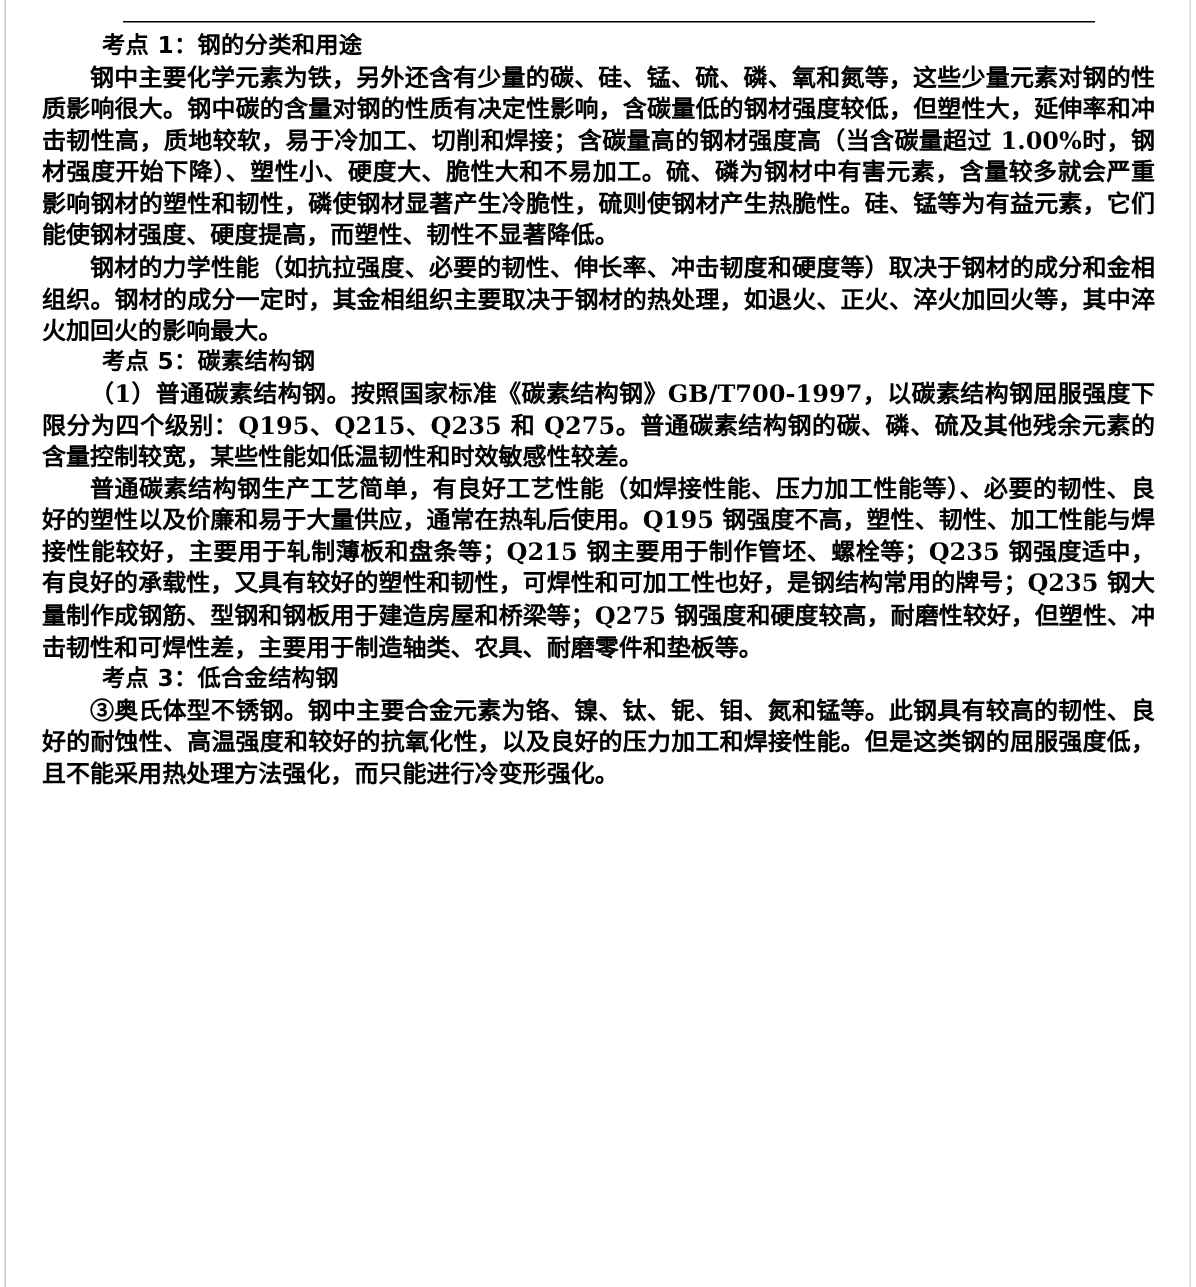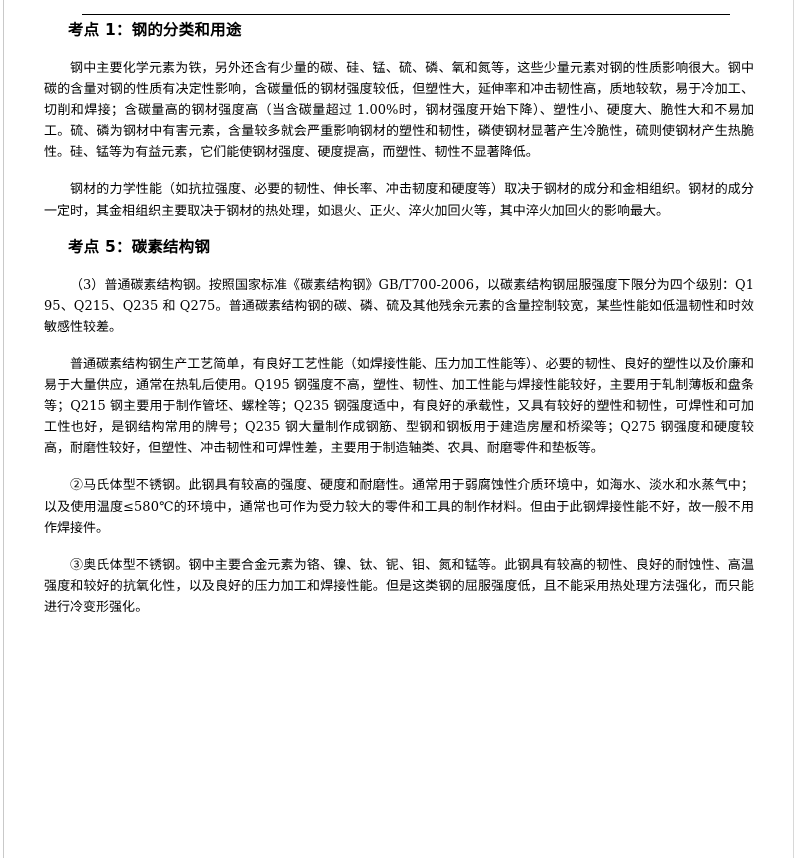--- a/index.html
+++ b/index.html
@@ -55,48 +55,49 @@
     font-family: "DejaVu Sans", "Liberation Sans", sans-serif;
     font-weight: bold;
     font-size: 15.5px;
     line-height: 21px;
     letter-spacing: 0.2px;
     margin: 0;
     padding-left: 40px;
     white-space: nowrap;
   }
   .para {
-    font-size: 13px;
+    font-size: 16px;
     line-height: 21.1px;
-    margin: 16px;
+    margin: 0;
     text-align: justify;
     text-justify: inter-ideograph;
     text-indent: 2em;
     letter-spacing: 0.02px;
     word-break: break-all;
+    font-weight: bold;
   }
 </style>
 </head>
 <body>
 
 <div id="page">
 
   <div id="left-edge-rule"></div>
   <div id="right-edge-rule"></div>
 
   <div id="content">
 
     <div id="top-rule"></div>
 
     <h2 class="heading">考点 1：钢的分类和用途</h2>
     <p class="para">钢中主要化学元素为铁，另外还含有少量的碳、硅、锰、硫、磷、氧和氮等，这些少量元素对钢的性质影响很大。钢中碳的含量对钢的性质有决定性影响，含碳量低的钢材强度较低，但塑性大，延伸率和冲击韧性高，质地较软，易于冷加工、切削和焊接；含碳量高的钢材强度高（当含碳量超过 1.00%时，钢材强度开始下降）、塑性小、硬度大、脆性大和不易加工。硫、磷为钢材中有害元素，含量较多就会严重影响钢材的塑性和韧性，磷使钢材显著产生冷脆性，硫则使钢材产生热脆性。硅、锰等为有益元素，它们能使钢材强度、硬度提高，而塑性、韧性不显著降低。</p>
     <p class="para">钢材的力学性能（如抗拉强度、必要的韧性、伸长率、冲击韧度和硬度等）取决于钢材的成分和金相组织。钢材的成分一定时，其金相组织主要取决于钢材的热处理，如退火、正火、淬火加回火等，其中淬火加回火的影响最大。</p>
 
     <h2 class="heading">考点 5：碳素结构钢</h2>
-    <p class="para">（3）普通碳素结构钢。按照国家标准《碳素结构钢》GB/T700-2006，以碳素结构钢屈服强度下限分为四个级别：Q195、Q215、Q235 和 Q275。普通碳素结构钢的碳、磷、硫及其他残余元素的含量控制较宽，某些性能如低温韧性和时效敏感性较差。</p>
+    <p class="para">（1）普通碳素结构钢。按照国家标准《碳素结构钢》GB/T700-1997，以碳素结构钢屈服强度下限分为四个级别：Q195、Q215、Q235 和 Q275。普通碳素结构钢的碳、磷、硫及其他残余元素的含量控制较宽，某些性能如低温韧性和时效敏感性较差。</p>
     <p class="para">普通碳素结构钢生产工艺简单，有良好工艺性能（如焊接性能、压力加工性能等）、必要的韧性、良好的塑性以及价廉和易于大量供应，通常在热轧后使用。Q195 钢强度不高，塑性、韧性、加工性能与焊接性能较好，主要用于轧制薄板和盘条等；Q215 钢主要用于制作管坯、螺栓等；Q235 钢强度适中，有良好的承载性，又具有较好的塑性和韧性，可焊性和可加工性也好，是钢结构常用的牌号；Q235 钢大量制作成钢筋、型钢和钢板用于建造房屋和桥梁等；Q275 钢强度和硬度较高，耐磨性较好，但塑性、冲击韧性和可焊性差，主要用于制造轴类、农具、耐磨零件和垫板等。</p>
 
+    <h2 class="heading">考点 3：低合金结构钢</h2>
 
-    <p class="para">②马氏体型不锈钢。此钢具有较高的强度、硬度和耐磨性。通常用于弱腐蚀性介质环境中，如海水、淡水和水蒸气中；以及使用温度≤580℃的环境中，通常也可作为受力较大的零件和工具的制作材料。但由于此钢焊接性能不好，故一般不用作焊接件。</p>
     <p class="para">③奥氏体型不锈钢。钢中主要合金元素为铬、镍、钛、铌、钼、氮和锰等。此钢具有较高的韧性、良好的耐蚀性、高温强度和较好的抗氧化性，以及良好的压力加工和焊接性能。但是这类钢的屈服强度低，且不能采用热处理方法强化，而只能进行冷变形强化。</p>
 
   </div>
 </div>
 
 </body></html>

